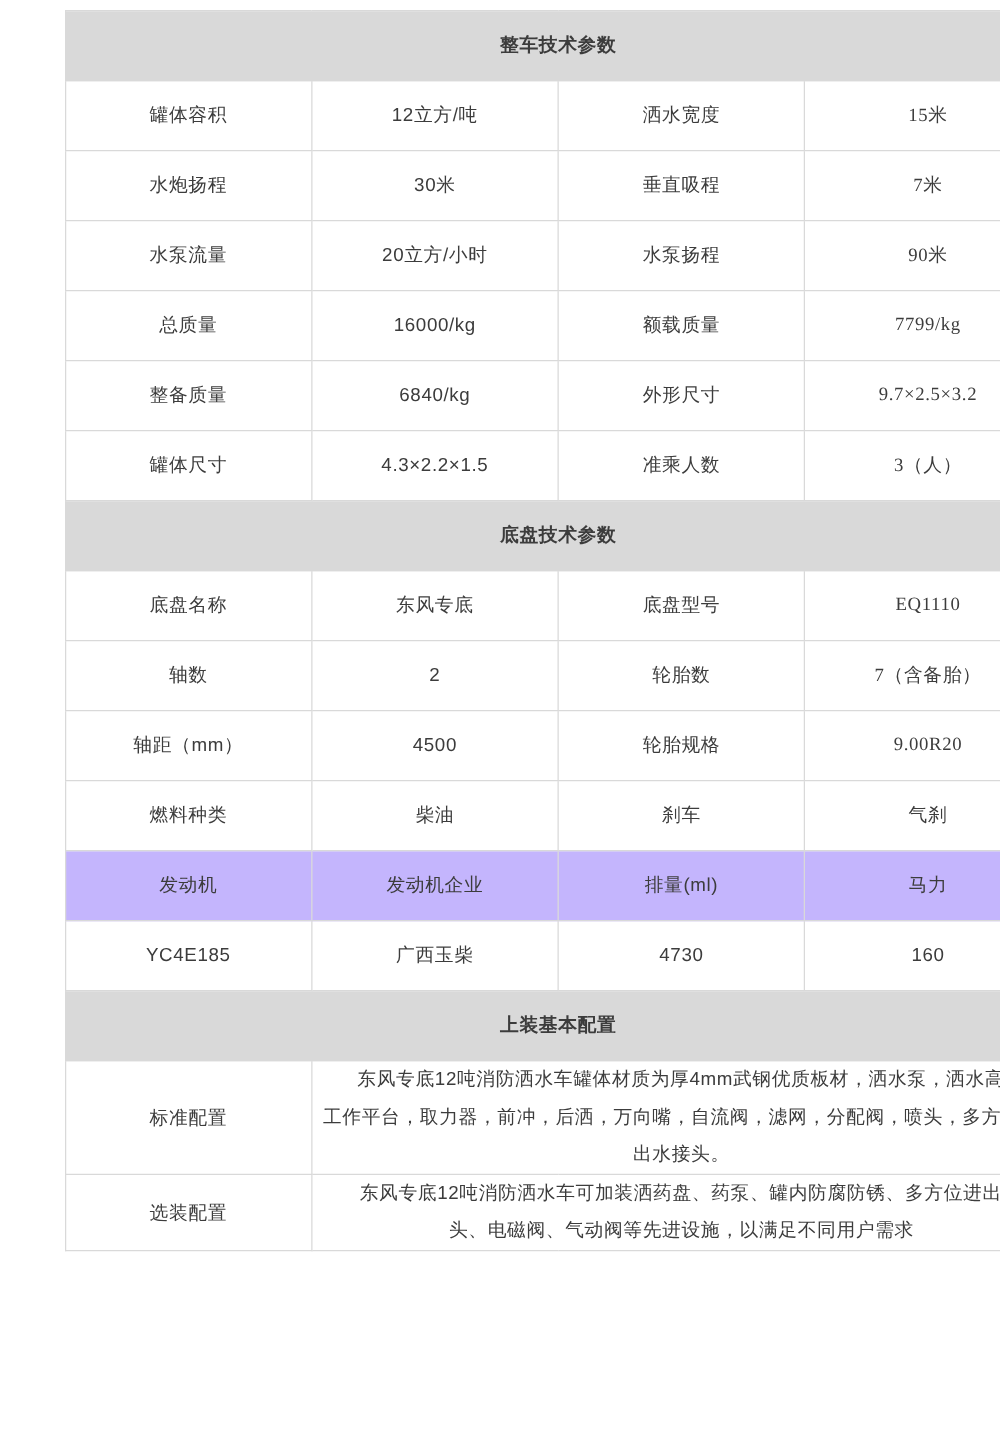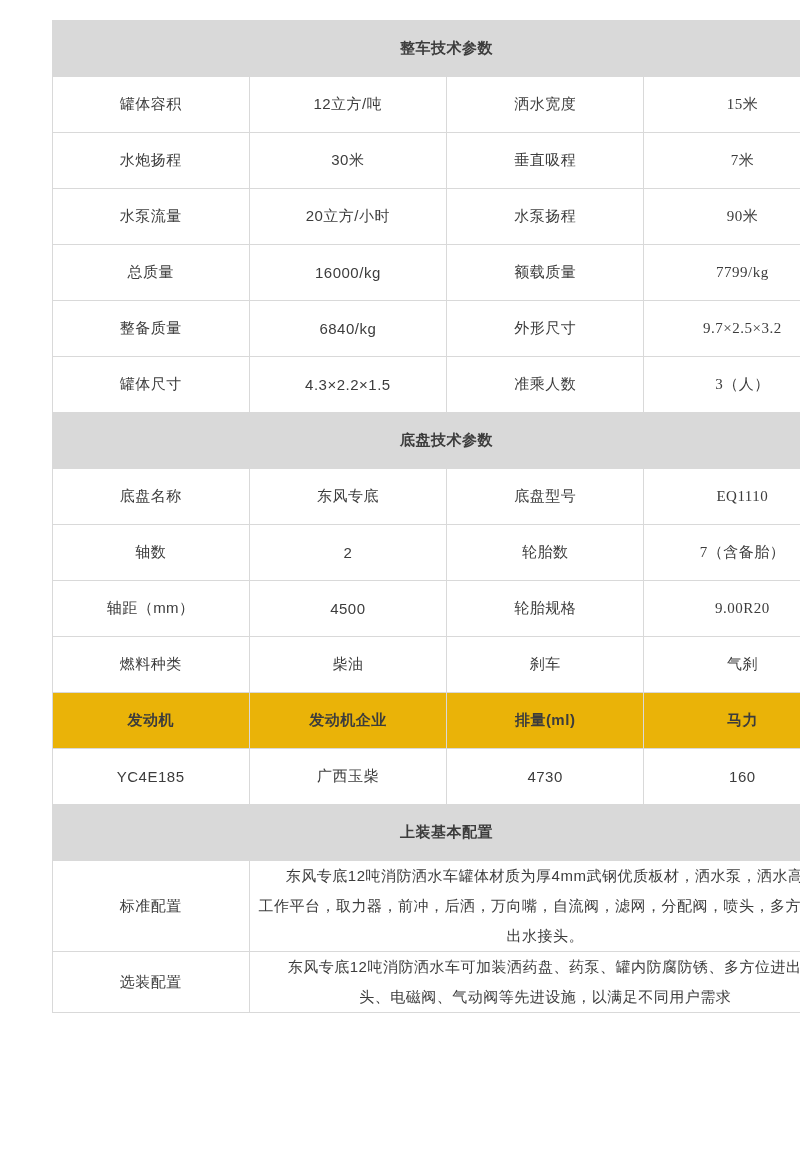--- a/index.html
+++ b/index.html
@@ -9,21 +9,21 @@
   }
   body {
     width: 800px;
     height: 1159px;
     font-family: "Liberation Sans", "DejaVu Sans", sans-serif;
     color: #333333;
   }
   .sheet {
     width: 697px;
     margin: 0 auto;
-    padding-top: 20px;
+    padding-top: 8px;
     box-sizing: border-box;
   }
   table.spec {
     width: 790px;
     border-collapse: collapse;
     table-layout: fixed;
   }
   table.spec td {
     border: 1px solid #d9d9d9;
     text-align: center;
@@ -48,22 +48,22 @@
     width: 220px;
   }
   td.label2 {
     width: 175px;
   }
   td.value2 {
     width: 220px;
     font-family: Liberation Serif, serif;
   }
   td.head-cell {
-    background: #eab308;
-    font-weight: bold;
+    background: #c4b5fd;
+    font-weight: normal;
     color: #333333;
     height: 50px;
   }
   td.wide-value {
     text-align: center;
   }
   td.cfg-label {
     width: 175px;
   }
   td.cfg-text {

